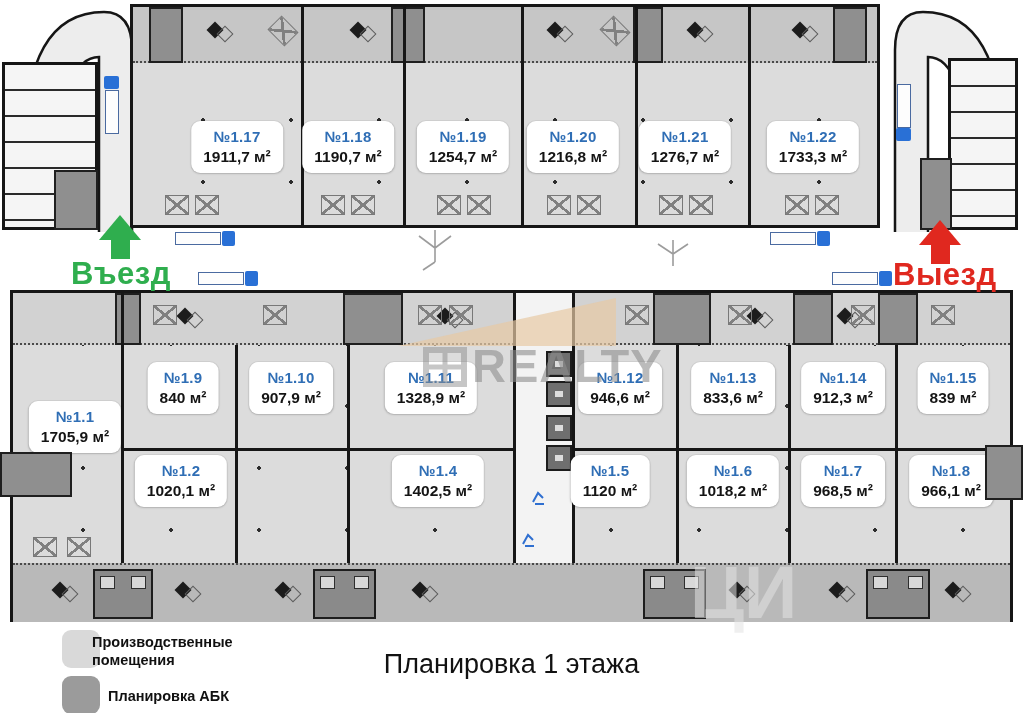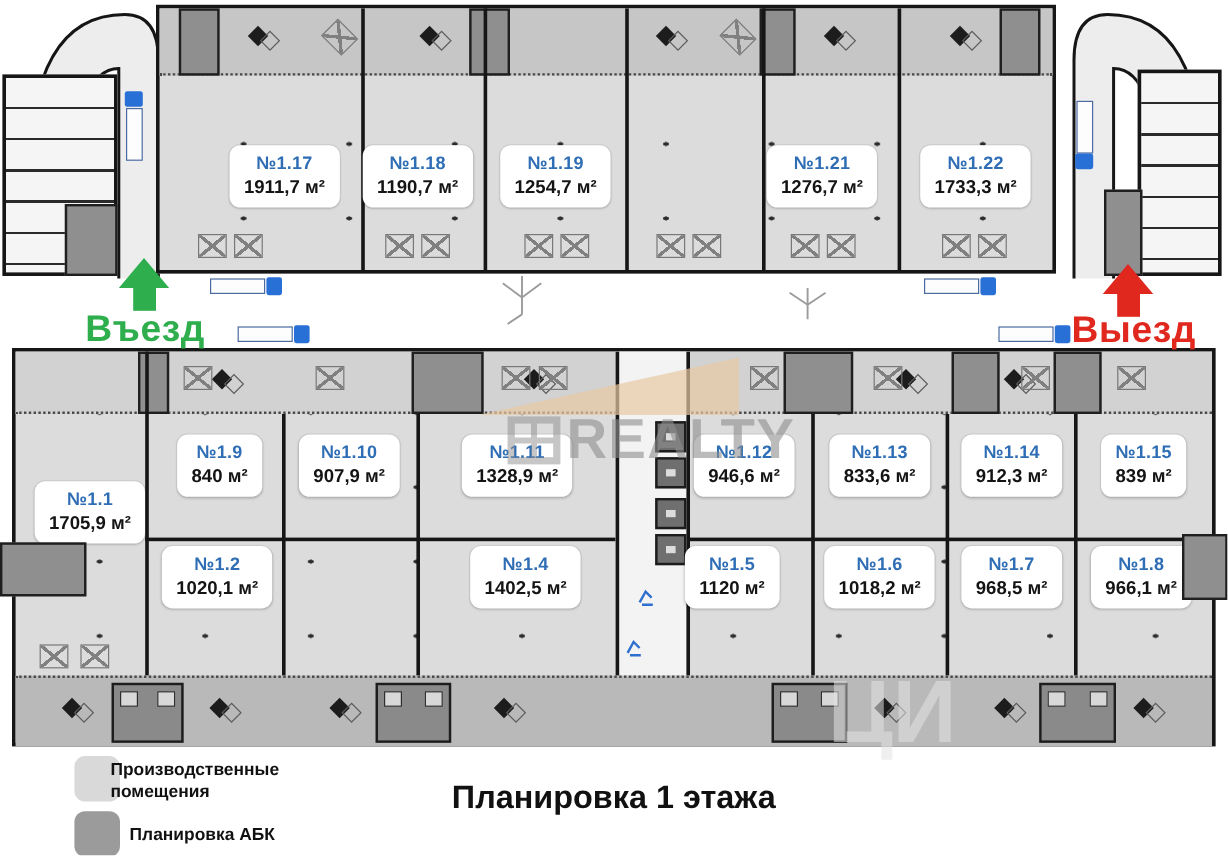--- a/index.html
+++ b/index.html
@@ -46,21 +46,21 @@
   .dir-label{position:absolute;z-index:6;font-size:31px;font-weight:bold;letter-spacing:.5px;}
   
   .wm-tri{position:absolute;left:398px;top:298px;width:218px;height:48px;background:#e7c9a4;opacity:.7;
           clip-path:polygon(0 100%, 100% 0, 100% 100%);z-index:5;}
   .wm-text{position:absolute;left:472px;top:338px;font-size:47px;font-weight:800;color:#8e8e8e;opacity:.6;
            letter-spacing:1px;z-index:5;font-family:"Liberation Sans",sans-serif;}
   .wm-partial{position:absolute;left:690px;top:550px;font-size:74px;font-weight:bold;color:#e3e3e3;opacity:.55;z-index:5;}
   
   .legend-swatch{position:absolute;width:38px;height:38px;border-radius:9px;}
   .legend-label{position:absolute;font-size:14.5px;font-weight:bold;color:#111;line-height:1.25;width:190px;}
-  .plan-title{position:absolute;left:0;right:0;top:649px;text-align:center;font-size:27px;font-weight:bold;color:#111;}
+  .plan-title{position:absolute;left:0;right:0;top:649px;text-align:center;font-size:27px;font-weight:normal;color:#111;}
   .roadmark{position:absolute;z-index:2;}
 </style>
 </head>
 <body>
 
 <div id="stage">
 
   <svg class="abs" style="left:4px;top:2px;z-index:1" width="140" height="232">
     <path d="M 20,150 Q 20,10 100,10 Q 128,10 128,48 L 128,230 L 95,230 L 95,55 Q 58,55 58,162 Z" fill="#ededed" stroke="none"></path>
     <path d="M 20,150 Q 20,10 100,10 Q 128,10 128,48 L 128,230" fill="none" stroke="#161616" stroke-width="2.5"></path>
@@ -127,20 +127,24 @@
       <div class="num">№1.17</div>
       <div class="area">1911,7 м²</div>
     </div>
     <div class="card" style="left:215px;top:140px">
       <div class="num">№1.18</div>
       <div class="area">1190,7 м²</div>
     </div>
     <div class="card" style="left:330px;top:140px">
       <div class="num">№1.19</div>
       <div class="area">1254,7 м²</div>
+    </div>
+    <div class="card" style="left:440px;top:140px">
+      <div class="num">№1.20</div>
+      <div class="area">1216,8 м²</div>
     </div>
     <div class="card" style="left:552px;top:140px">
       <div class="num">№1.21</div>
       <div class="area">1276,7 м²</div>
     </div>
     <div class="card" style="left:680px;top:140px">
       <div class="num">№1.22</div>
       <div class="area">1733,3 м²</div>
     </div>
   </div>

